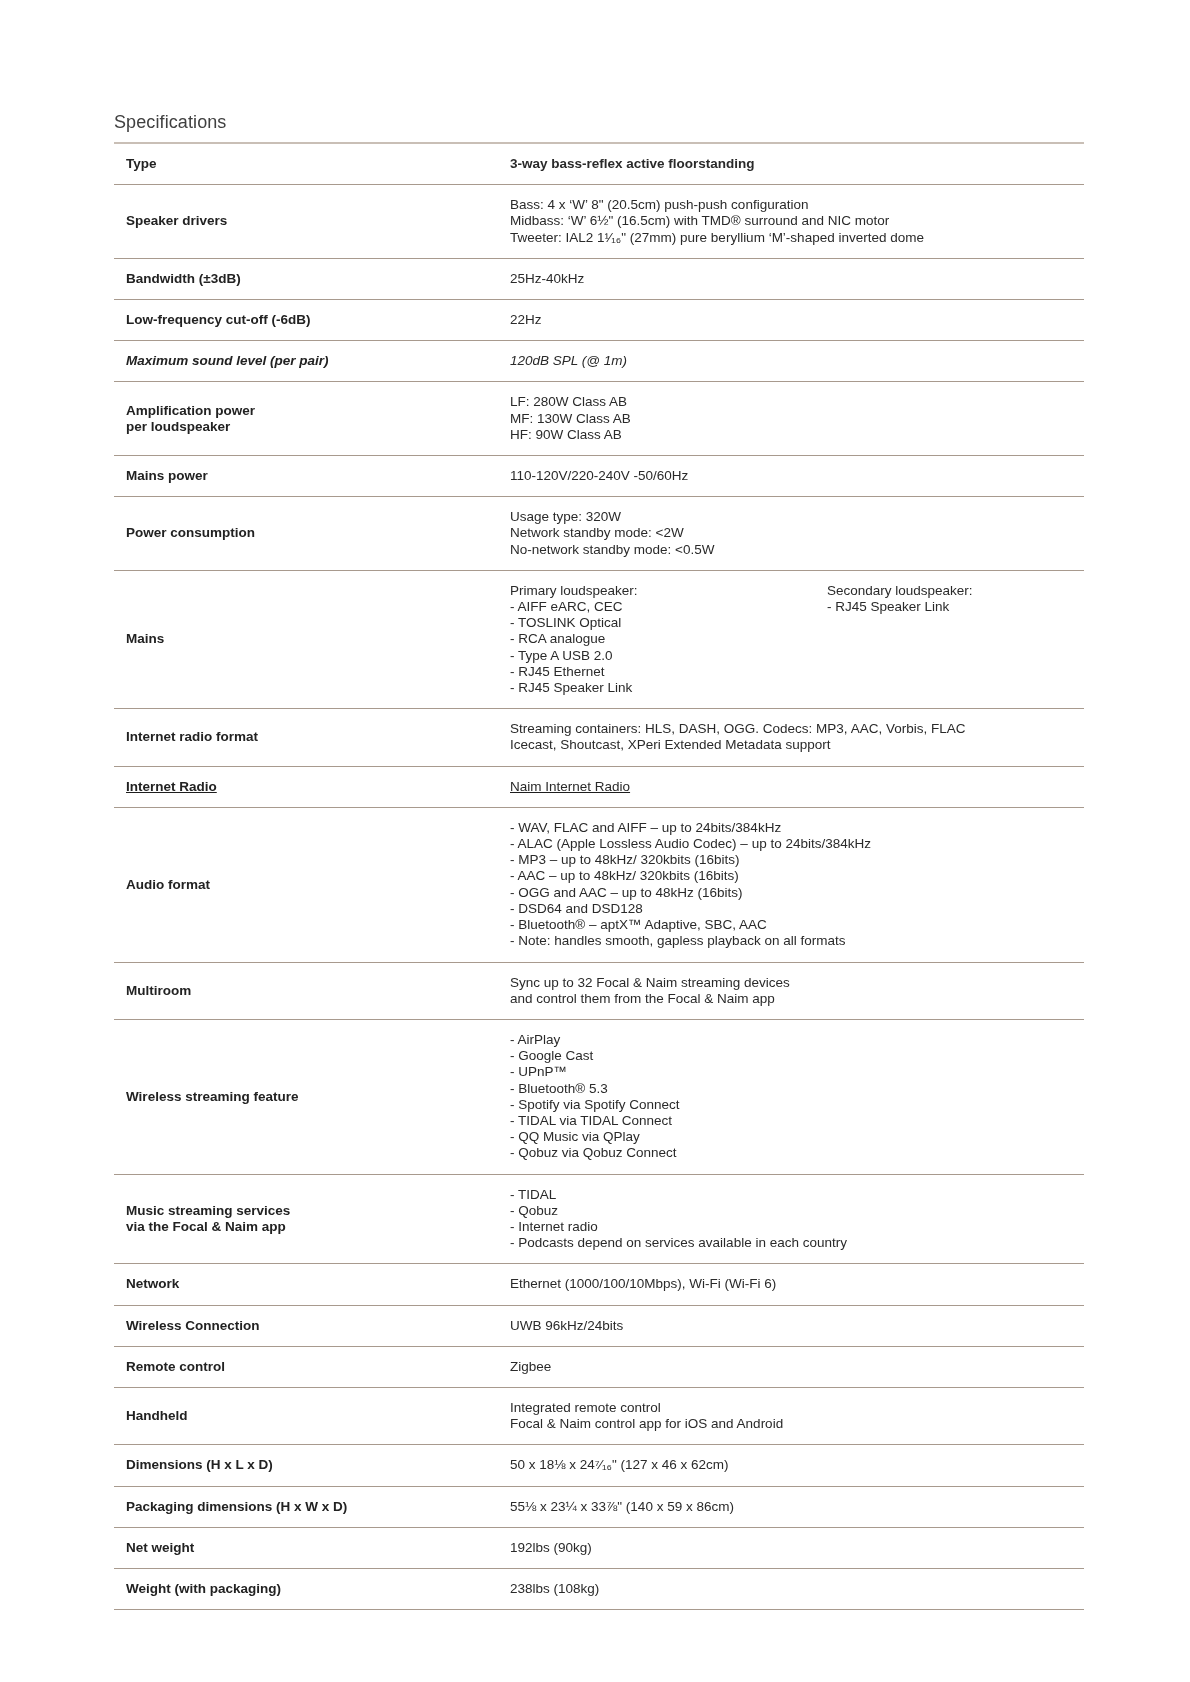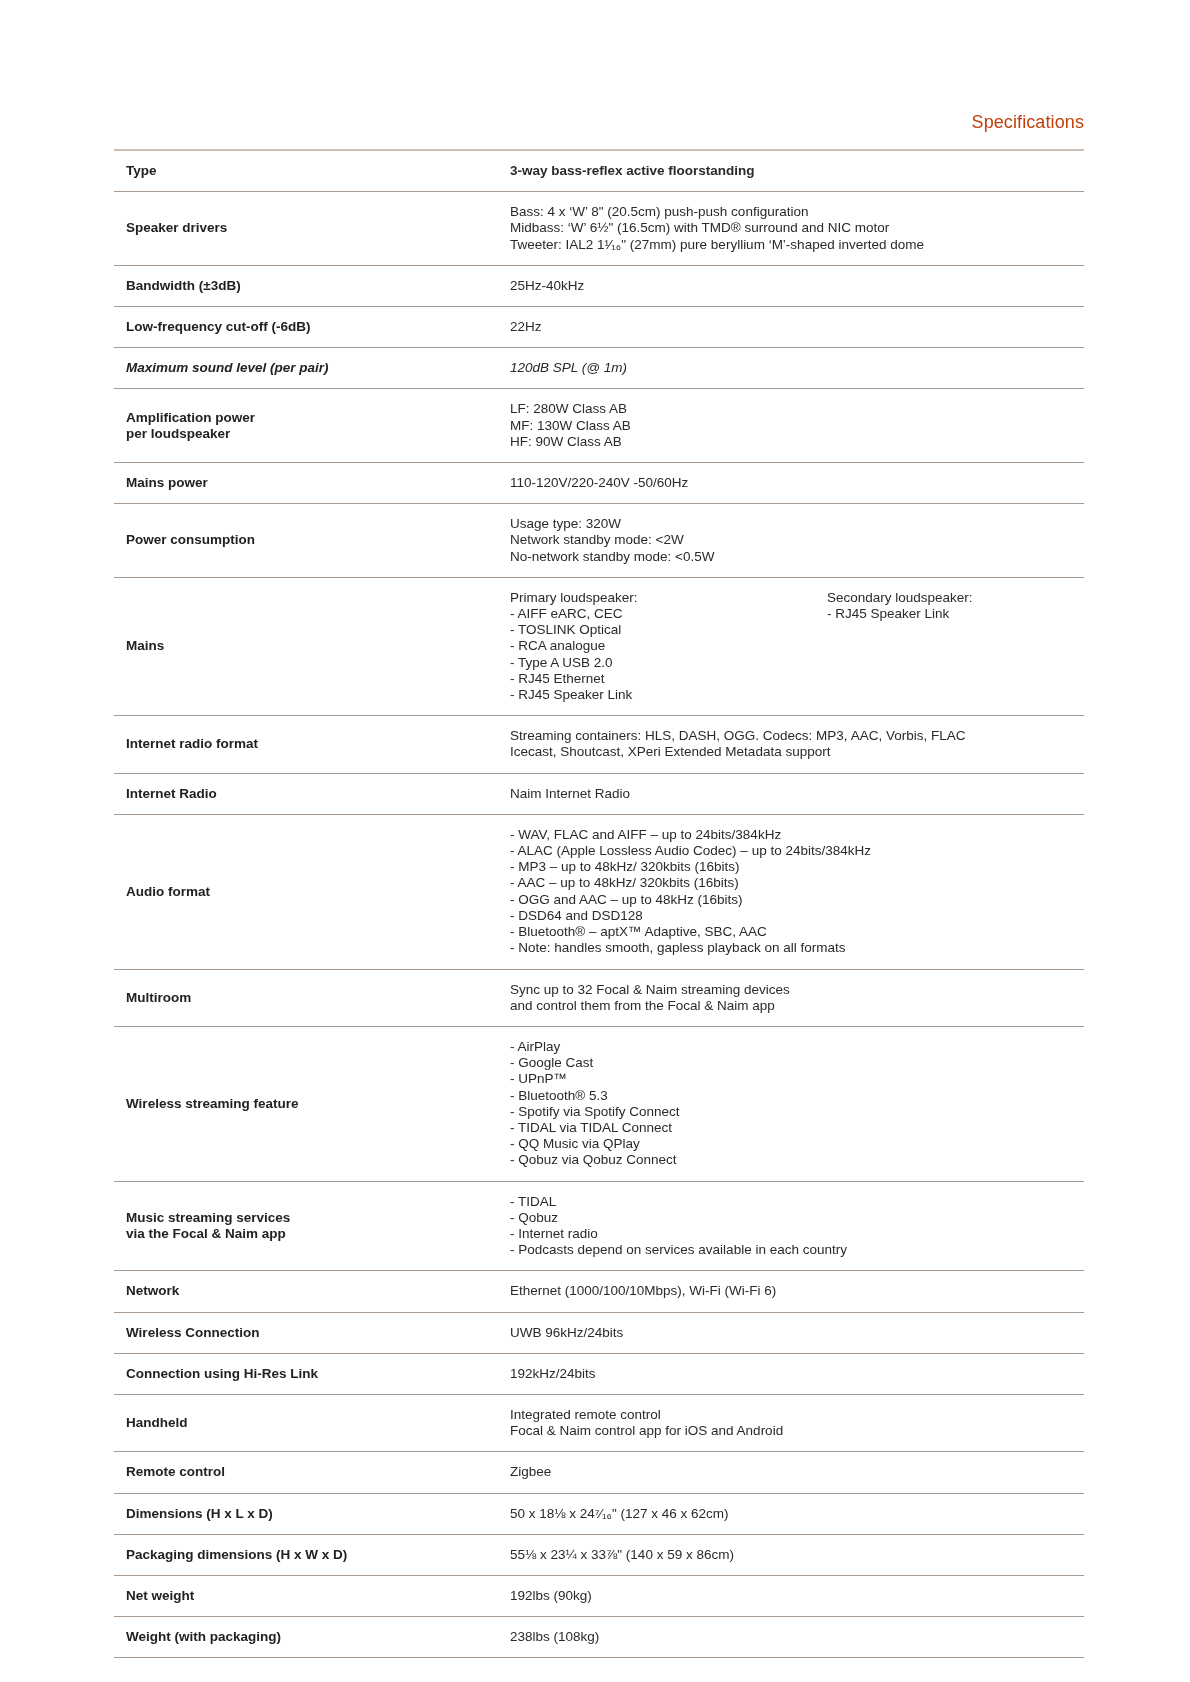--- a/index.html
+++ b/index.html
@@ -1,18 +1,18 @@
 <!DOCTYPE html>
 <html><head>
 <meta charset="utf-8">
 <style>
   html, body { margin: 0; padding: 0; background: #ffffff; }
   body { width: 1190px; height: 1682px; position: relative; font-family: "Liberation Sans", "DejaVu Sans", sans-serif; color: #1e1e1e; }
   .page { position: absolute; left: 114px; top: 110px; width: 970px; }
-  .title { font-size: 18px; font-weight: normal; color: #c2410c; margin: 0 0 15px 0; height: 24px; line-height: 24px; letter-spacing: 0.1px; text-align: right; }
+  .title { font-size: 18px; font-weight: normal; color: #404040; margin: 0 0 8px 0; height: 24px; line-height: 24px; letter-spacing: 0.1px; }
   table.specs { width: 970px; border-collapse: collapse; table-layout: fixed; border-top: 2px solid #c9bfb6; }
   table.specs td { border-bottom: 1.5px solid #a89a8e; vertical-align: middle; padding: 12px 0; font-size: 13.5px; line-height: 16.2px; }
   table.specs td.label { width: 384px; padding-left: 12px; font-weight: bold; color: #222; }
   table.specs td.value { padding-left: 0; color: #2a2a2a; }
   .value-bold { font-weight: bold; }
   .line { display: block; white-space: nowrap; }
   .cols { display: flex; gap: 20px; }
   .cols .col1 { width: 297px; }
 </style>
 </head>
@@ -117,21 +117,21 @@
         </tr>
         <tr style="height: 40px;">
           <td class="label">
             <span class="line">Internet radio format</span>
           </td>
           <td class="value">
             <span class="line">Streaming containers: HLS, DASH, OGG. Codecs: MP3, AAC, Vorbis, FLAC</span>
             <span class="line">Icecast, Shoutcast, XPeri Extended Metadata support</span>
           </td>
         </tr>
-        <tr style="height: 28px;">
+        <tr style="height: 28px; text-decoration: underline;">
           <td class="label">
             <span class="line">Internet Radio</span>
           </td>
           <td class="value">
             <span class="line">Naim Internet Radio</span>
           </td>
         </tr>
         <tr style="height: 143px;">
           <td class="label">
             <span class="line">Audio format</span>
@@ -194,41 +194,33 @@
         <tr style="height: 28px;">
           <td class="label">
             <span class="line">Wireless Connection</span>
           </td>
           <td class="value">
             <span class="line">UWB 96kHz/24bits</span>
           </td>
         </tr>
         <tr style="height: 28px;">
           <td class="label">
-            <span class="line">Connection using Hi-Res Link</span>
-          </td>
-          <td class="value">
-            <span class="line">192kHz/24bits</span>
+            <span class="line">Remote control</span>
+          </td>
+          <td class="value">
+            <span class="line">Zigbee</span>
           </td>
         </tr>
         <tr style="height: 45px;">
           <td class="label">
             <span class="line">Handheld</span>
           </td>
           <td class="value">
             <span class="line">Integrated remote control</span>
             <span class="line">Focal &amp; Naim control app for iOS and Android</span>
-          </td>
-        </tr>
-        <tr style="height: 28px;">
-          <td class="label">
-            <span class="line">Remote control</span>
-          </td>
-          <td class="value">
-            <span class="line">Zigbee</span>
           </td>
         </tr>
         <tr style="height: 28px;">
           <td class="label">
             <span class="line">Dimensions (H x L x D)</span>
           </td>
           <td class="value">
             <span class="line">50 x 18⅛ x 24⁷⁄₁₆" (127 x 46 x 62cm)</span>
           </td>
         </tr>

